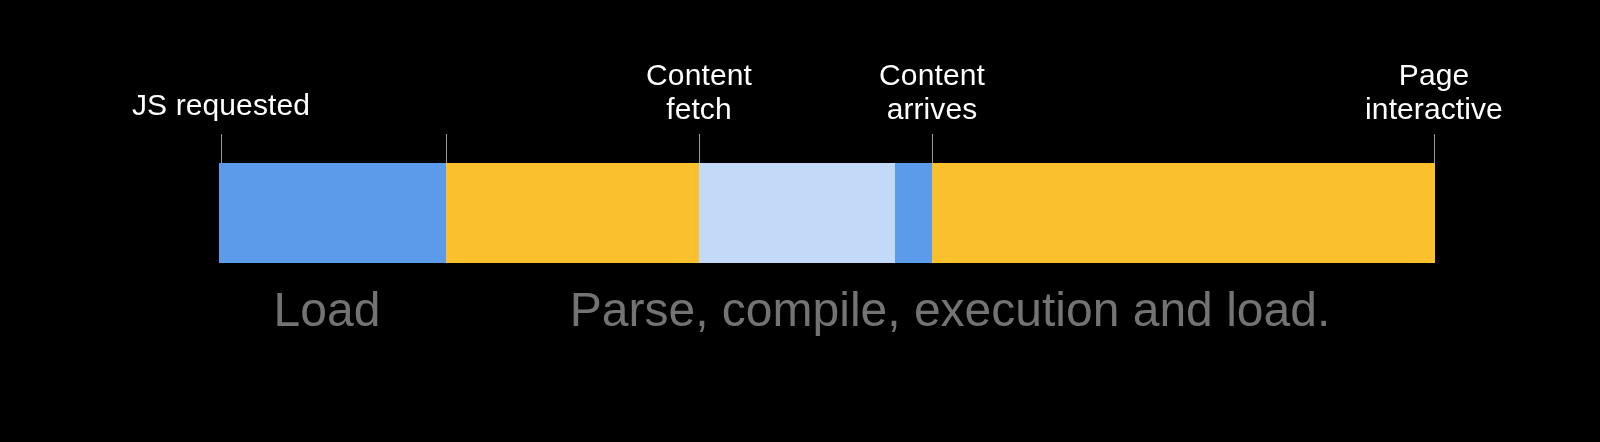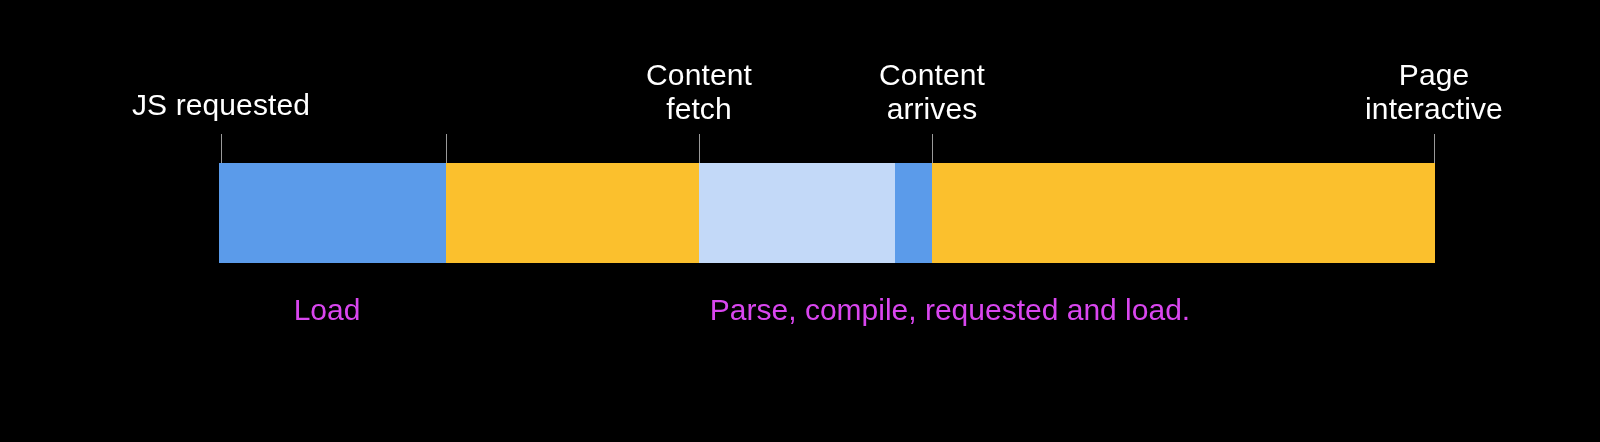--- a/index.html
+++ b/index.html
@@ -46,22 +46,22 @@
     position: absolute;
     width: 1px;
     background: #9a9a9a;
     top: 134px;
     height: 29px;
   }
 
   
   .caption {
     position: absolute;
-    color: #d946ef;
-    font-size: 30px;
+    color: #737373;
+    font-size: 48px;
     line-height: 44px;
     transform: translateX(-50%);
     white-space: nowrap;
     text-align: center;
   }
 </style>
 </head>
 <body>
 
 <div id="stage">
@@ -82,15 +82,15 @@
 
   <div id="bar">
     <div class="seg" style="width:227px; background:#5b9bea;"></div>
     <div class="seg" style="width:253px; background:#fbc02d;"></div>
     <div class="seg" style="width:196px; background:#c3d9f8;"></div>
     <div class="seg" style="width:37px; background:#5b9bea;"></div>
     <div class="seg" style="width:503px; background:#fbc02d;"></div>
   </div>
 
   <div class="caption" style="left:327px; top:288px;">Load</div>
-  <div class="caption" style="left:950px; top:288px;">Parse, compile, requested and load.</div>
+  <div class="caption" style="left:950px; top:288px;">Parse, compile, execution and load.</div>
 
 </div>
 
 </body></html>

